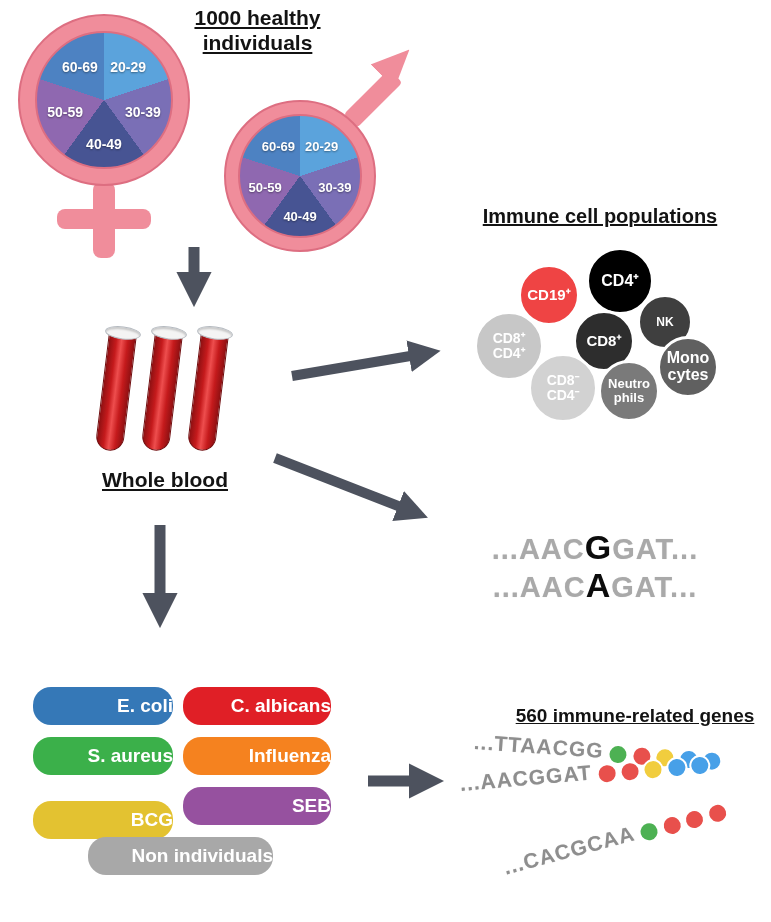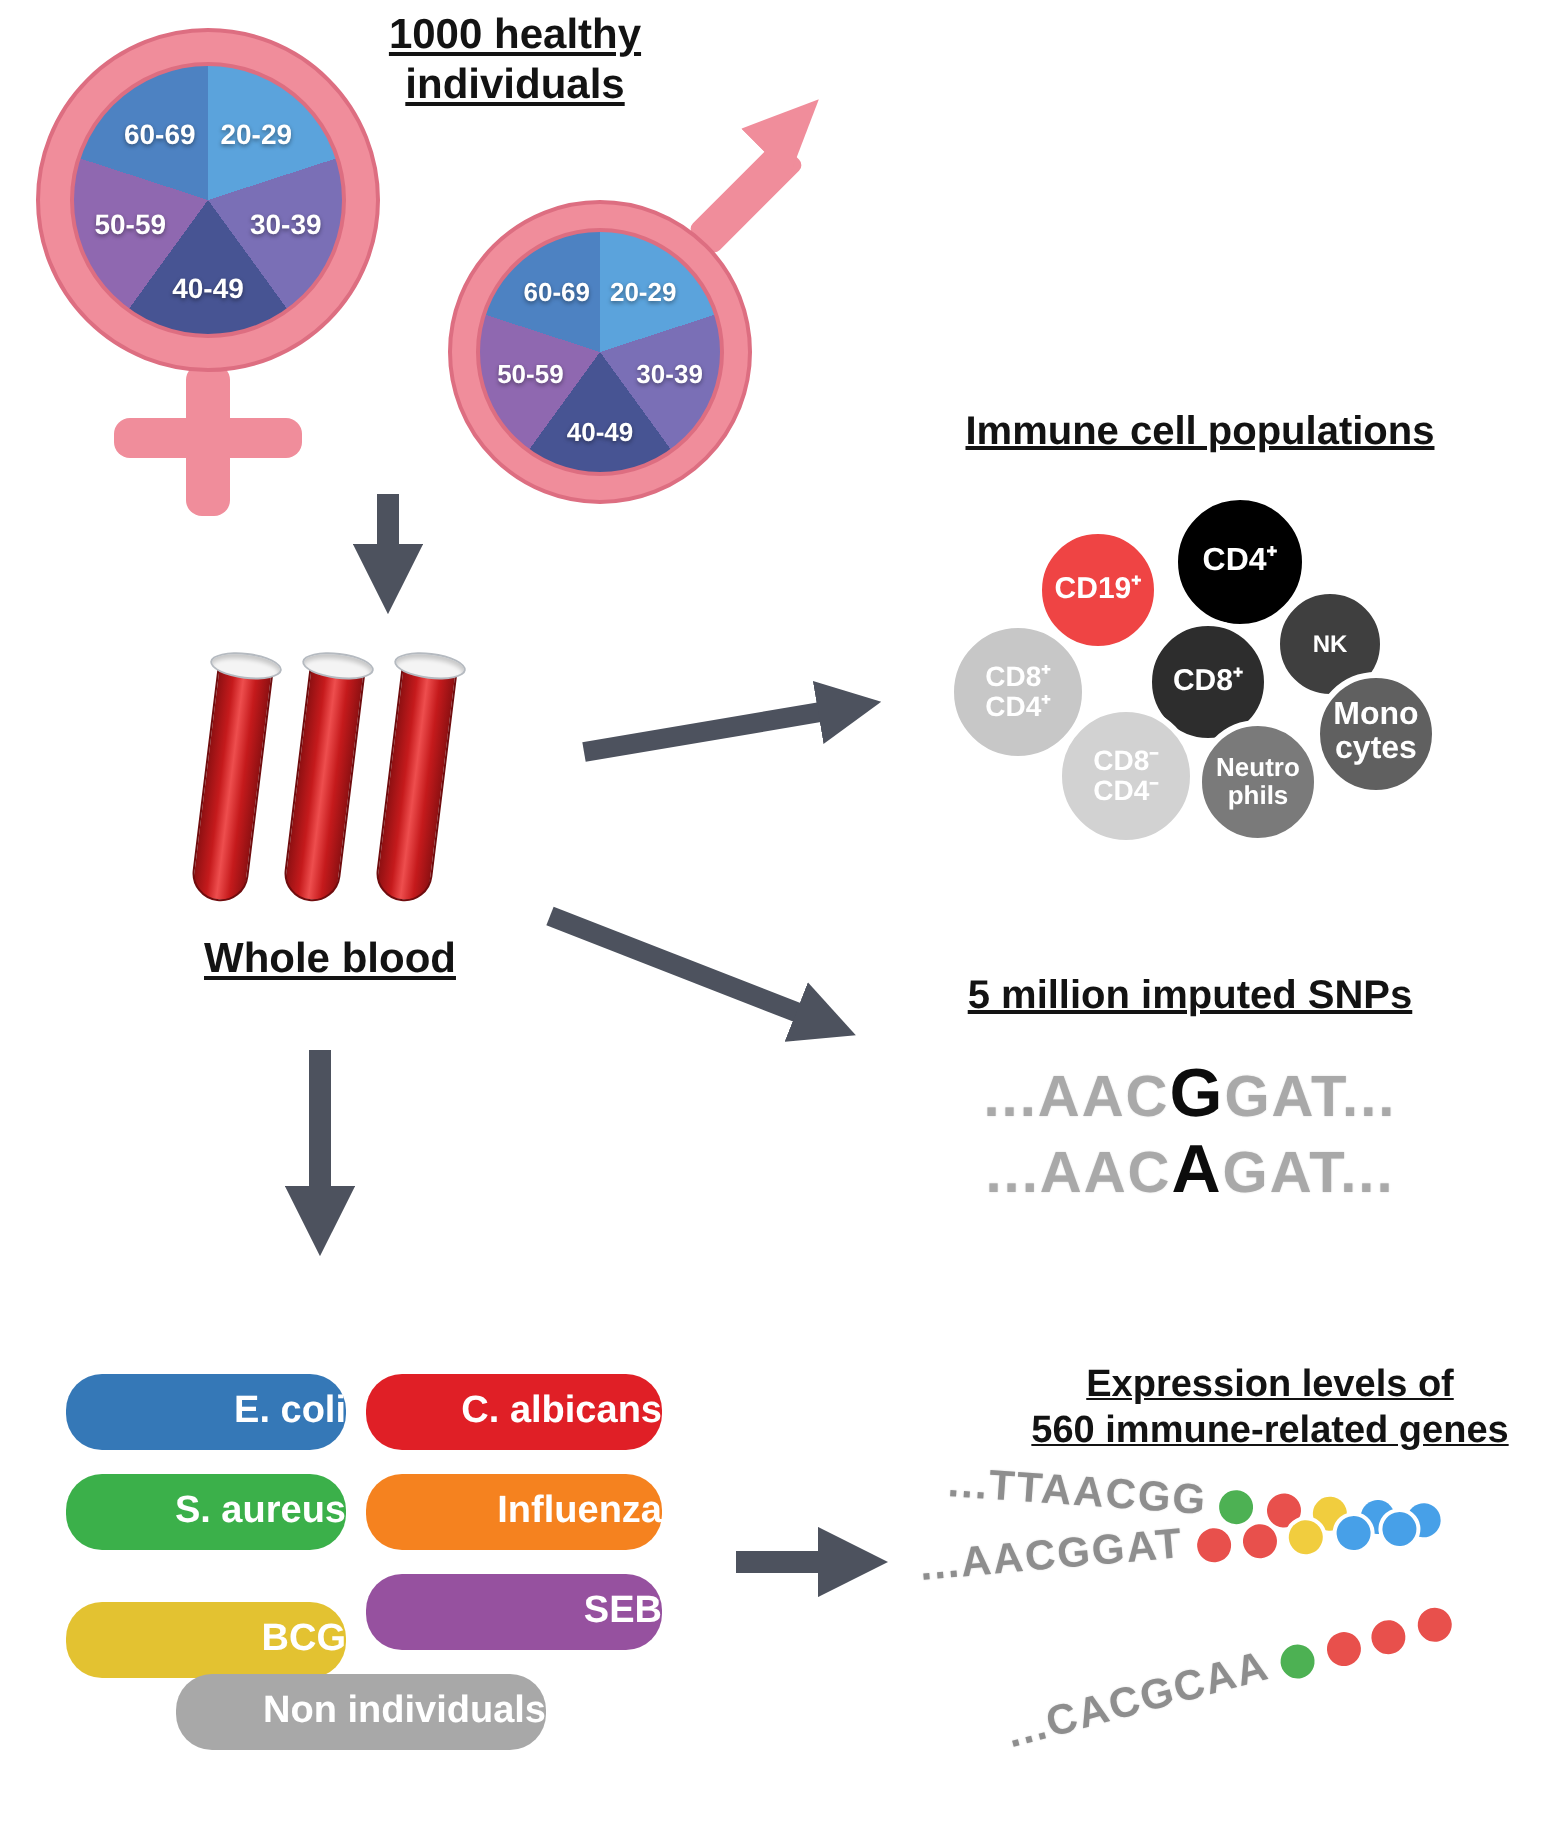--- a/index.html
+++ b/index.html
@@ -172,21 +172,20 @@
   </div>
   <div class="cell cell-6" style="background-color: rgb(210, 210, 210);">
     <span>CD8⁻</span>
     <span>CD4⁻</span>
   </div>
   <div class="cell cell-7" style="background-color: rgb(122, 122, 122);">
     <span>Neutro</span>
     <span>phils</span>
   </div>
 
-  <div class="h1 title-snp">5 million imputed SNPs</div>
   <div class="snp-line snp-1"><span>...AAC</span><span class="snp-variant">G</span><span>GAT...</span></div>
   <div class="snp-line snp-2"><span>...AAC</span><span class="snp-variant">A</span><span>GAT...</span></div>
 
   <div class="pill pill-0" style="background-color: rgb(53, 120, 183);">
       <span>E. coli</span>
     </div>
   <div class="pill pill-1" style="background-color: rgb(224, 31, 38);">
       <span>C. albicans</span>
     </div>
   <div class="pill pill-2" style="background-color: rgb(59, 176, 74);">
@@ -199,21 +198,21 @@
       <span>BCG</span>
     </div>
   <div class="pill pill-5" style="background-color: rgb(150, 81, 159);">
       <span>SEB</span>
     </div>
   <div class="pill pill-6" style="background-color: rgb(168, 168, 168);">
       <span>Non individuals</span>
     </div>
 
   <div class="h1 title-expr">
-    <span>Expression levels of</span><br>
+    <br>
     <span>560 immune-related genes</span>
   </div>
 
   <div class="expr-row expr-row-0">
     <span class="expr-seq">...TTAACGG</span>
     <span class="dot" style="background-color: rgb(77, 177, 83);"></span>
     <span class="dot" style="background-color: rgb(232, 80, 76);"></span>
     <span class="dot" style="background-color: rgb(241, 205, 62);"></span>
     <span class="dot" style="background-color: rgb(71, 160, 232);"></span>
     <span class="dot" style="background-color: rgb(71, 160, 232);"></span>

